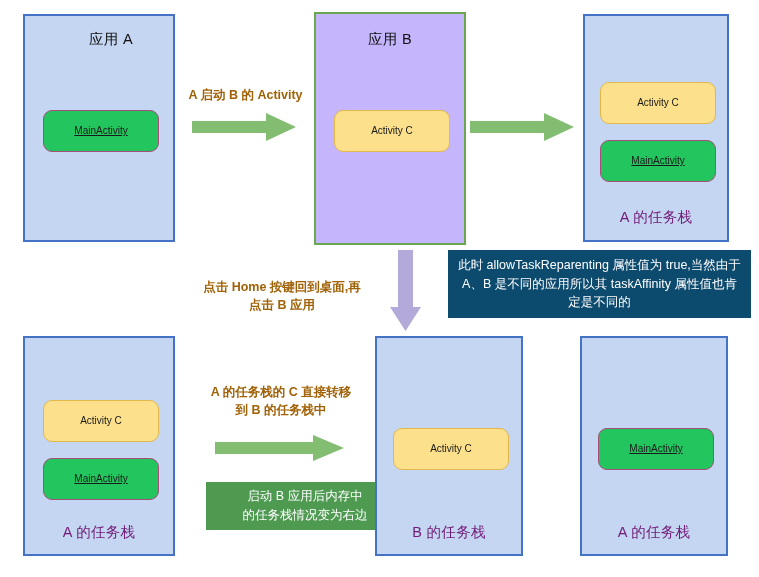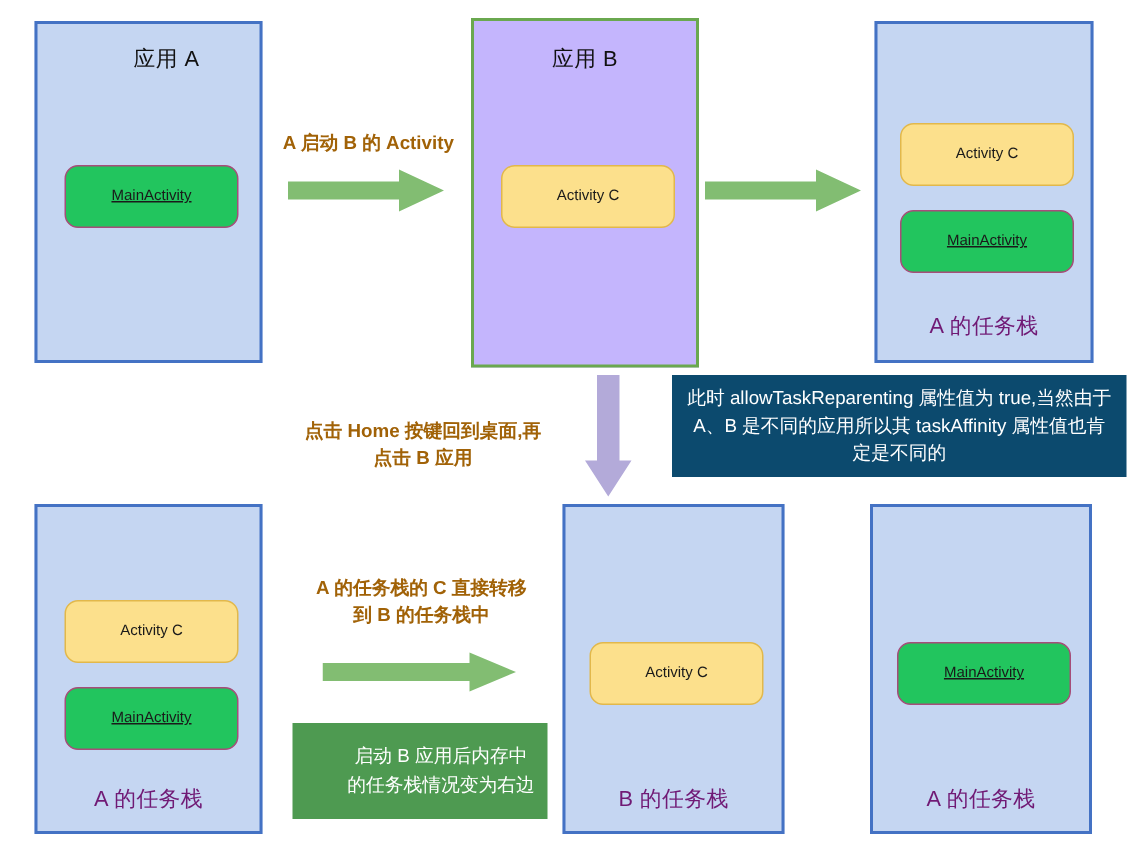--- a/index.html
+++ b/index.html
@@ -173,21 +173,21 @@
 
   <div class="caption" style="left:190px; top:383px; width:182px; white-space:pre-line;">A 的任务栈的 C 直接转移
 到 B 的任务栈中</div>
 
   <div class="arrow-h" style="left:215px; top:434px; width:130px; height:28px;">
     <svg width="130" height="28" viewBox="0 0 130 28">
       <path d="M0 8 L98 8 L98 1 L129 14 L98 27 L98 20 L0 20 Z" fill="#82bd72"></path>
     </svg>
   </div>
 
-  <div class="note green" style="left:195px; top:482px; width:170px; height:64px;padding-left:36px;">
+  <div class="note green" style="left:206px; top:482px; width:170px; height:48px;padding-left:36px;">
     <span>启动 B 应用后内存中的任务栈情况变为右边</span>
   </div>
 
   <div class="app-box" style="left:375px; top:336px; width:148px; height:220px;">
     <div class="card yellow" style="left:16px; top:90px; width:116px; height:42px;">
       <span>Activity C</span>
     </div>
     <div class="box-footer" style="top:185px;">B 的任务栈</div>
   </div>
 

